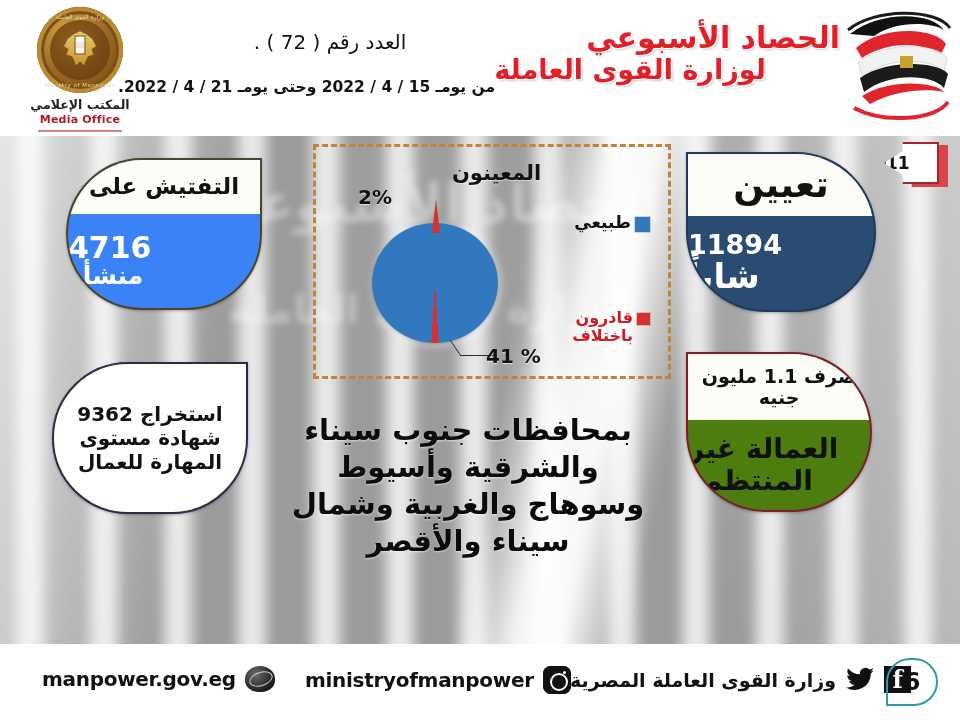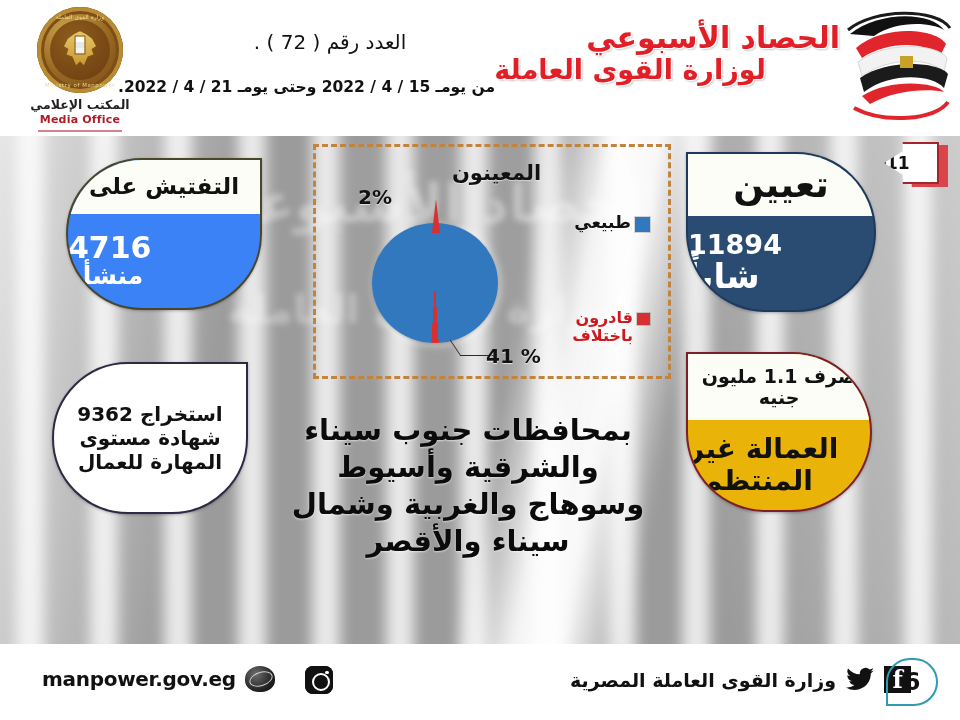--- a/index.html
+++ b/index.html
@@ -491,21 +491,21 @@
     </div>
   </div>
 
   <div id="arrow-11">
     <div class="shadow"></div>
     <div class="body">
       <span>11</span>
     </div>
   </div>
 
-  <div class="badge" id="badge-irregular" style="background: #eab308;">
+  <div class="badge" id="badge-irregular" style="background: #4d7c0f;">
     <div class="b-top" style="flex-direction:column;">
       <span class="b-top-text">صرف 1.1 مليون</span>
       <span class="b-top-text">جنيه</span>
     </div>
     <div class="b-bot">
       <span class="b-sub2">العمالة غير</span>
       <span class="b-sub2">المنتظمة</span>
     </div>
   </div>
 
@@ -546,20 +546,21 @@
 
   <div id="footer">
 
     <div class="f-item" id="f-web">
       <span class="ico-globe"></span>
       <span class="f-text">manpower.gov.eg</span>
     </div>
 
     <div class="f-item" id="f-insta">
       <span class="ico-insta"></span>
+      <span class="f-text">ministryofmanpower</span>
     </div>
 
     <div class="f-item" id="f-social">
       <span class="ico-fb"></span>
       <svg class="ico-tw" viewBox="0 0 30 26">
         <path d="M29 3.4c-1 .5-2.1.8-3.3 1 1.2-.7 2.1-1.9 2.5-3.2-1.1.7-2.3 1.1-3.6 1.4A5.7 5.7 0 0 0 14.8 6a6 6 0 0 0 .1 1.3A16.2 16.2 0 0 1 3.1 1.4a5.7 5.7 0 0 0 1.8 7.6c-.9 0-1.8-.3-2.6-.7v.1c0 2.8 2 5.1 4.6 5.6-.5.1-1 .2-1.5.2-.4 0-.7 0-1.1-.1a5.7 5.7 0 0 0 5.3 3.9 11.4 11.4 0 0 1-7.1 2.4H1a16.1 16.1 0 0 0 8.7 2.5c10.4 0 16.1-8.5 16.1-15.8v-.7c1.1-.8 2.1-1.8 2.9-2.9z" fill="#111"></path>
       </svg>
       <span class="f-text">وزارة القوى العاملة المصرية</span>
     </div>
 

